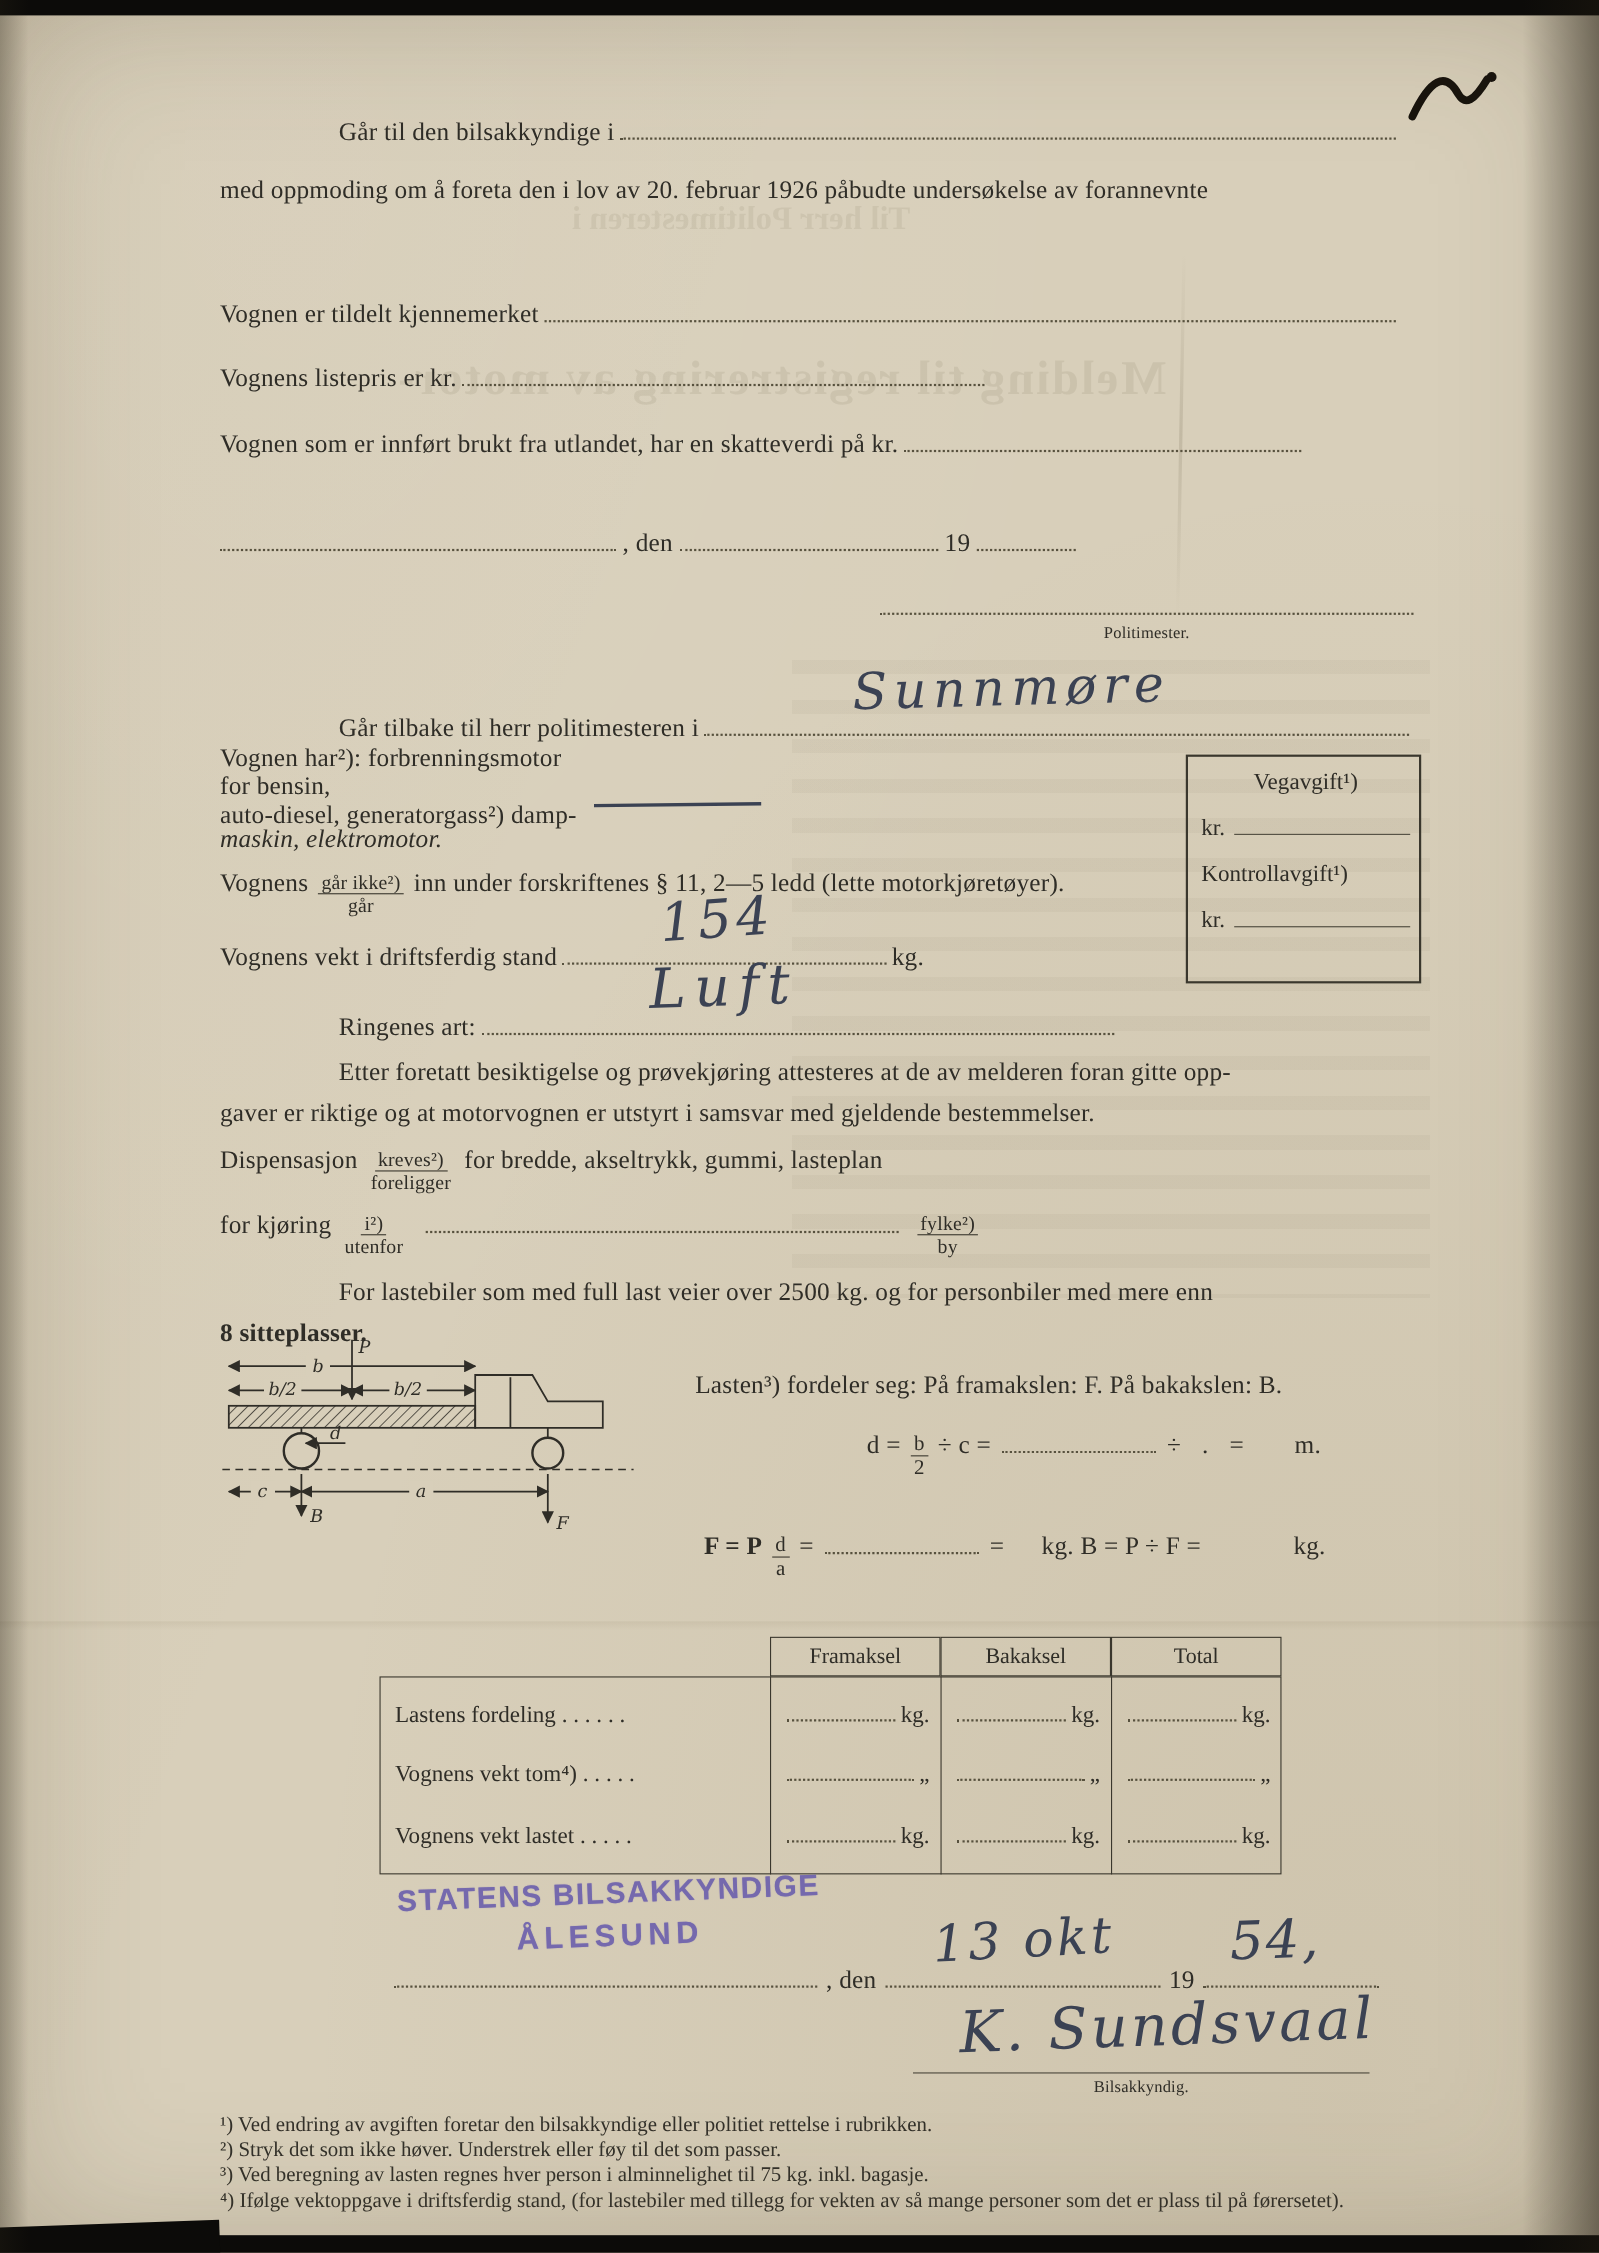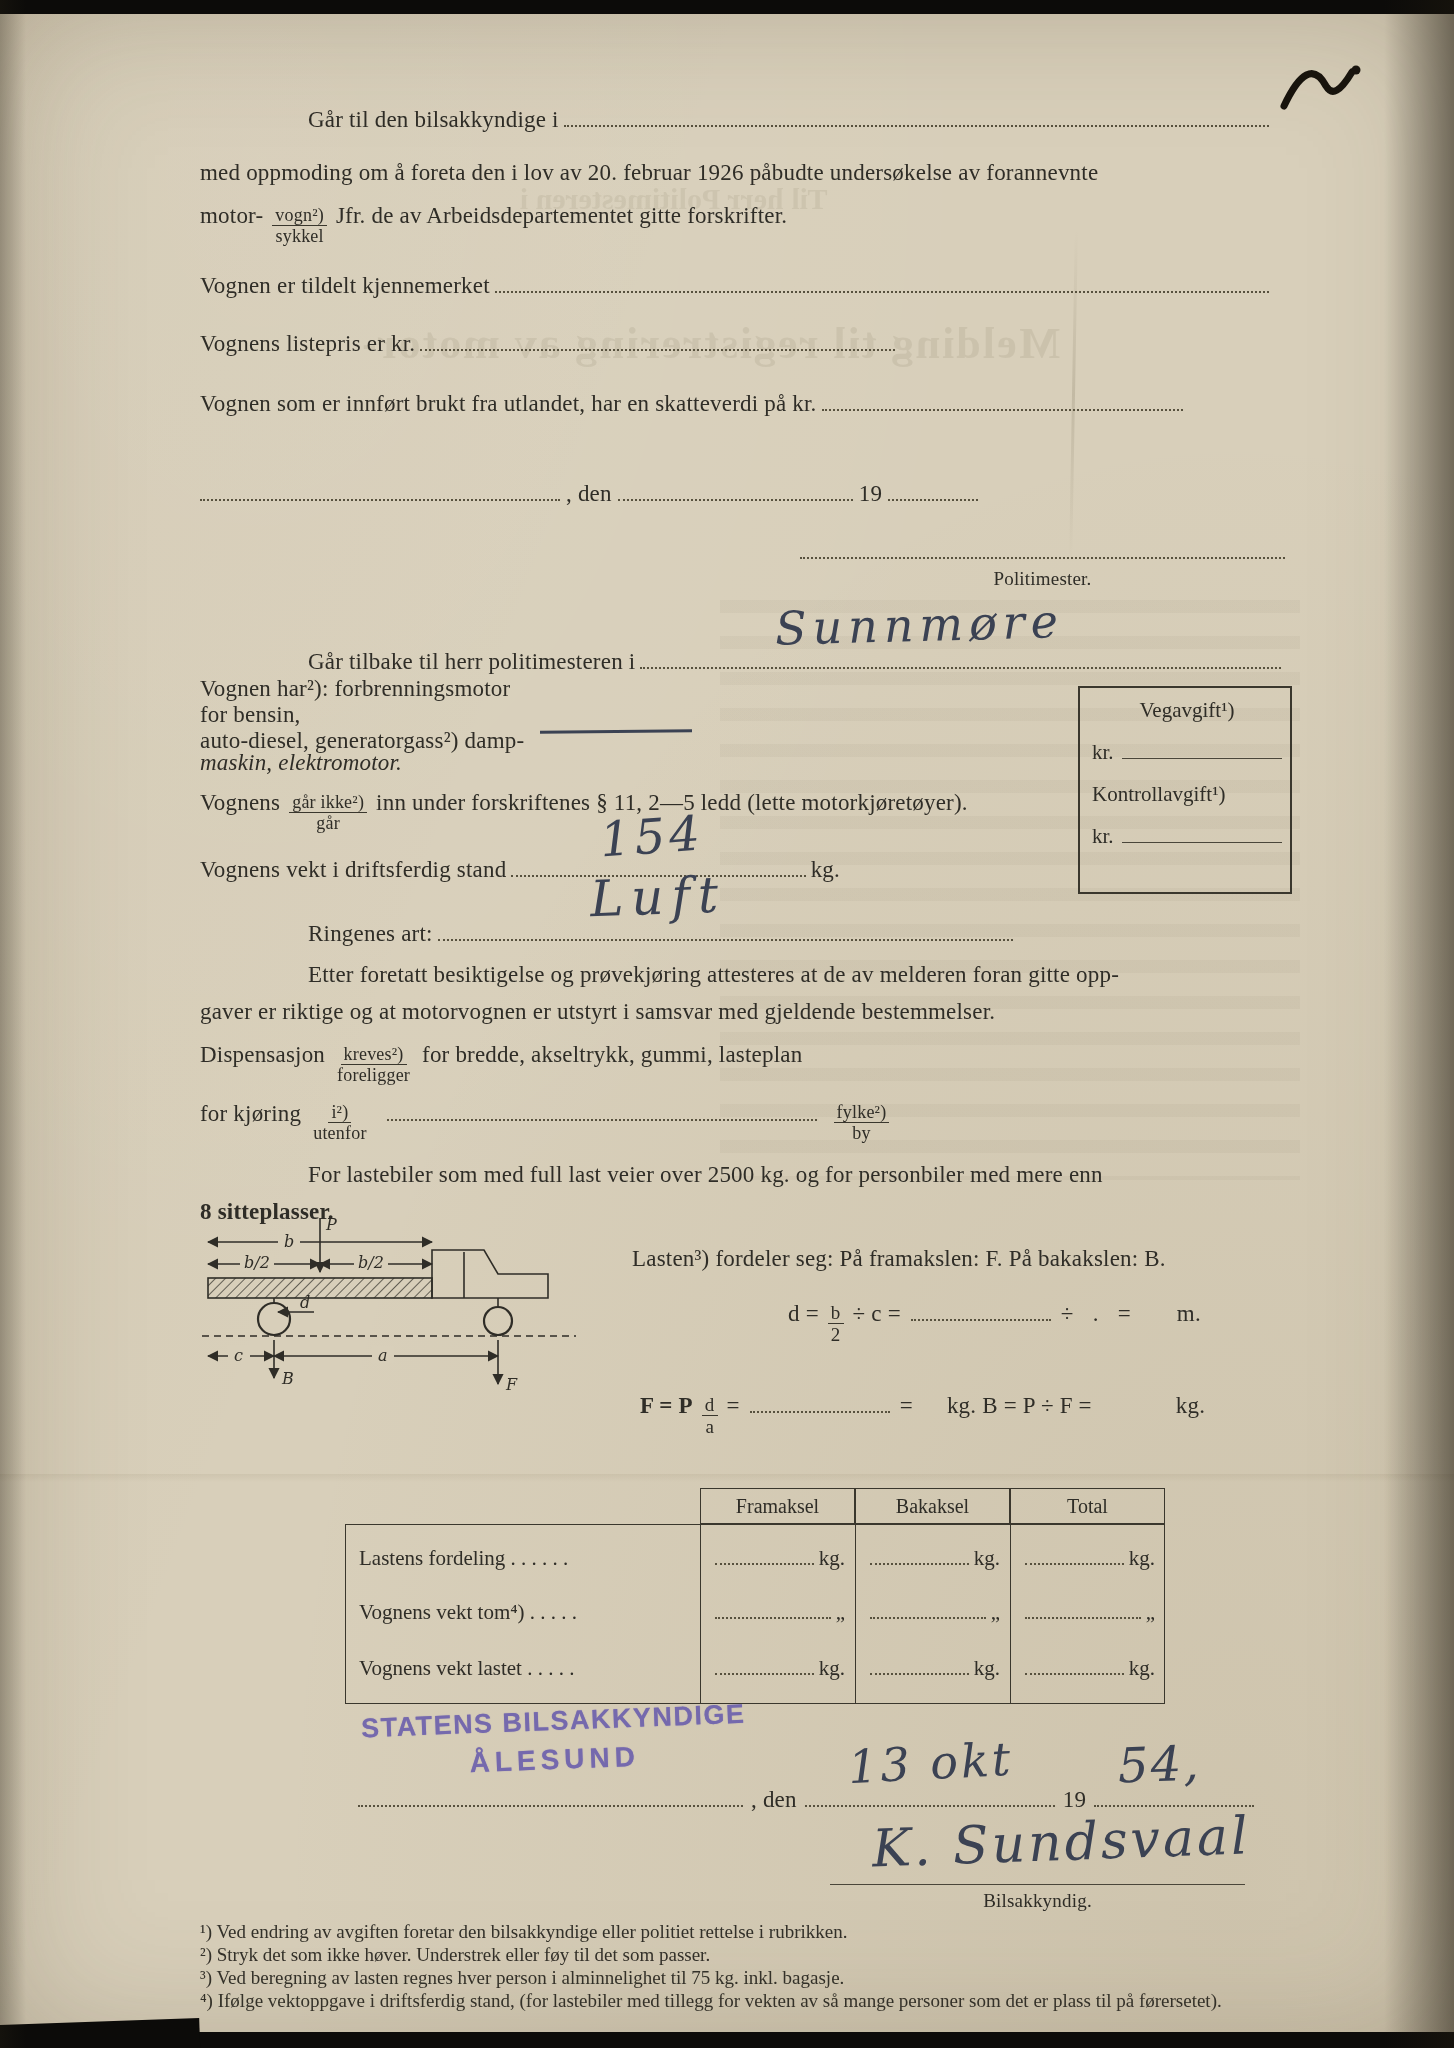--- a/index.html
+++ b/index.html
@@ -14,21 +14,21 @@
       radial-gradient(ellipse at 85% 92%, rgba(120,100,60,0.10), transparent 55%),
       linear-gradient(110deg, rgba(150,130,90,0.06), transparent 35%),
       #d8cfba;
   }
   .vignette { position:absolute; inset:0; pointer-events:none;
     box-shadow: inset 0 0 140px rgba(80,65,40,0.28); }
 
   .abs { position:absolute; }
   .line { position:absolute; display:flex; align-items:baseline; white-space:nowrap;
           font-size:23px; letter-spacing:0.2px; color:#2f2d27; }
-  .small { font-size:19px; }
+  .small { font-size:15px; }
   .dotfill { flex:1 1 auto; border-bottom:2px dotted #57513e; height:0.9em; margin:0 5px; min-width:14px; }
   .dotseg  { display:inline-block; border-bottom:2px dotted #57513e; height:0.9em; }
   .solidfill { flex:1 1 auto; border-bottom:1.5px solid #4a463a; height:0.9em; margin-left:8px; }
   .sp { display:inline-block; }
 
   .frac { display:inline-flex; flex-direction:column; align-items:center; align-self:center;
           font-size:18px; line-height:1.12; margin:0 9px; position:relative; top:2px; }
   .frac .ftop { border-bottom:1.6px solid #3a372d; padding:0 3px; }
   .frac .fbot { padding:0 3px; }
 
@@ -81,28 +81,20 @@
 
     <div class="line" style="left:308px; top:106px; width:966px;">
       <span>Går til den bilsakkyndige i</span>
       <span class="dotfill"></span>
     </div>
 
     <div class="line" style="left:200px; top:160px;">
       <span>med oppmoding om å foreta den i lov av 20. februar 1926 påbudte undersøkelse av forannevnte</span>
     </div>
 
-    <div class="line" style="left:200px; top:203px;">
-      <span>motor-</span>
-      <span class="frac">
-        <span class="ftop">vogn²)</span>
-        <span class="fbot">sykkel</span>
-      </span>
-      <span>Jfr. de av Arbeidsdepartementet gitte forskrifter.</span>
-    </div>
 
     <div class="line" style="left:200px; top:272px; width:1074px;">
       <span>Vognen er tildelt kjennemerket</span>
       <span class="dotfill"></span>
     </div>
 
     <div class="line" style="left:200px; top:330px; width:700px;">
       <span>Vognens listepris er kr.</span>
       <span class="dotfill"></span>
     </div>

